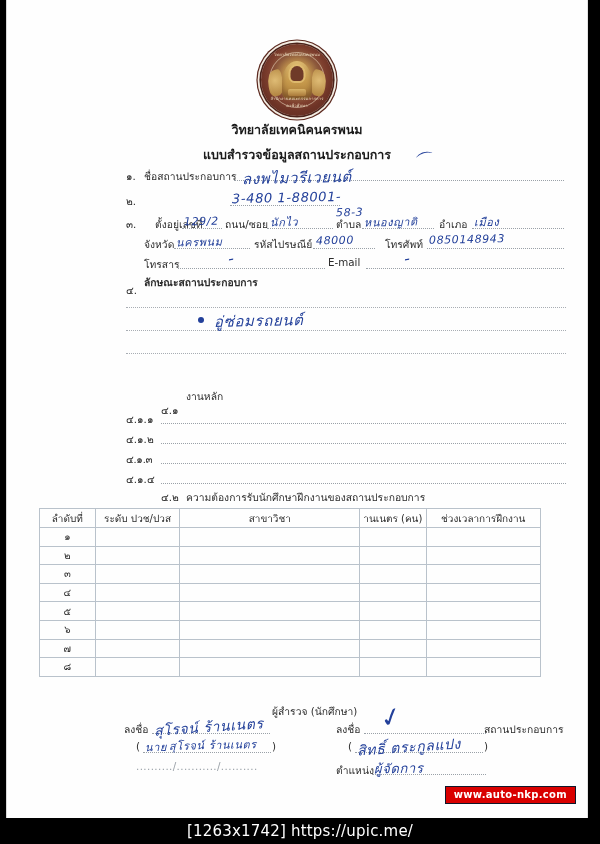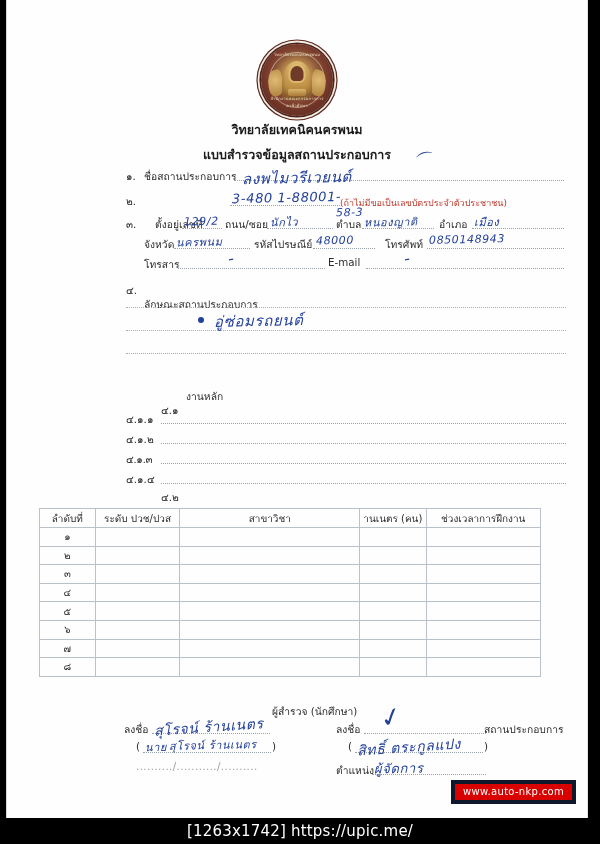--- a/index.html
+++ b/index.html
@@ -169,24 +169,24 @@
   #tbl col.c3 { width: 194px; }
   #tbl col.c4 { width: 70px; }
   #tbl col.c5 { width: 122px; }
 
   
   #wm {
     position: absolute;
     right: 12px; bottom: 14px;
     background: #d90000;
     color: #fff;
-    font-size: 10px; font-weight: 400;
+    font-size: 10px; font-weight: 700;
     letter-spacing: .3px;
     padding: 2px 8px 3px 8px;
-    border: 4px solid #0f172a;
+    border: 1px solid #0f172a;
     font-family: "DejaVu Sans", sans-serif;
   }
   #footerbar {
     position: absolute;
     left: 0; right: 0; bottom: 0;
     height: 26px;
     background: #000;
     display: flex; align-items: center; justify-content: center;
   }
   #footerbar span {
@@ -217,21 +217,20 @@
 
     <div class="ln num" style="left:120px; top:168px;">๑.</div>
     <div class="ln" style="left:138px; top:168px;">ชื่อสถานประกอบการ</div>
     <div class="dots" style="left:228px; top:180px; width:330px;"></div>
     <div class="hw lg" style="left:236px; top:166px;">ลงพไมวรีเวยนต์</div>
     <div class="scribble" style="left:410px; top:148px;">⌒</div>
 
     <div class="ln num" style="left:120px; top:193px;">๒.</div>
     <div class="dots" style="left:224px; top:205px; width:110px;"></div>
     <div class="hw" style="left:226px; top:190px;">3-480 1-88001-</div>
-    <div class="ln red" style="left:334px; top:196px;">(ถ้าไม่มีขอเป็นเลขบัตรประจำตัวประชาชน)</div>
 
     <div class="ln num" style="left:120px; top:216px;">๓.</div>
     <div class="ln" style="left:149px; top:216px;">ตั้งอยู่เลขที่</div>
     <div class="dots" style="left:176px; top:228px; width:40px;"></div>
     <div class="hw sm" style="left:178px; top:215px;">129/2</div>
 
     <div class="ln" style="left:219px; top:216px;">ถนน/ซอย</div>
     <div class="dots" style="left:261px; top:228px; width:66px;"></div>
     <div class="hw sm" style="left:264px; top:213px;">นักไว</div>
 
@@ -258,21 +257,21 @@
 
     <div class="ln" style="left:138px; top:256px;">โทรสาร</div>
     <div class="dots" style="left:172px; top:268px; width:147px;"></div>
     <div class="hw dash" style="left:222px; top:249px;">-</div>
 
     <div class="ln" style="left:322px; top:256px;">E-mail</div>
     <div class="dots" style="left:360px; top:268px; width:198px;"></div>
     <div class="hw dash" style="left:398px; top:249px;">-</div>
 
     <div class="ln num" style="left:120px; top:282px;">๔.</div>
-    <div class="ln" style="left:138px; top:296px;">ลักษณะสถานประกอบการ</div>
+    <div class="ln" style="left:138px; top:274px;font-weight:bold;">ลักษณะสถานประกอบการ</div>
 
     <div class="solidline" style="left:120px; top:307px; width:440px;"></div>
     <div class="solidline" style="left:120px; top:330px; width:440px;"></div>
     <div class="solidline" style="left:120px; top:353px; width:440px;"></div>
 
     <div class="bullet-dot" style="left:192px; top:317px;"></div>
     <div class="hw lg" style="left:208px; top:309px;">อู่ซ่อมรถยนต์</div>
 
     <div class="ln num" style="left:155px; top:402px;">๔.๑</div>
     <div class="ln" style="left:180px; top:388px;">งานหลัก</div>
@@ -283,20 +282,21 @@
     <div class="ln num" style="left:120px; top:431px;">๔.๑.๒</div>
     <div class="dots" style="left:155px; top:443px; width:405px;"></div>
 
     <div class="ln num" style="left:120px; top:451px;font-family:Liberation Serif, serif;">๔.๑.๓</div>
     <div class="dots" style="left:155px; top:463px; width:405px;"></div>
 
     <div class="ln num" style="left:120px; top:471px;">๔.๑.๔</div>
     <div class="dots" style="left:155px; top:483px; width:405px;"></div>
 
     <div class="ln num" style="left:155px; top:489px;">๔.๒</div>
+    <div class="ln" style="left:180px; top:489px;">ความต้องการรับนักศึกษาฝึกงานของสถานประกอบการ</div>
 
     <table id="tbl">
       <colgroup>
         <col class="c1">
           <col class="c2">
           <col class="c3">
           <col class="c4">
           <col class="c5">
       </colgroup>
       <thead>

